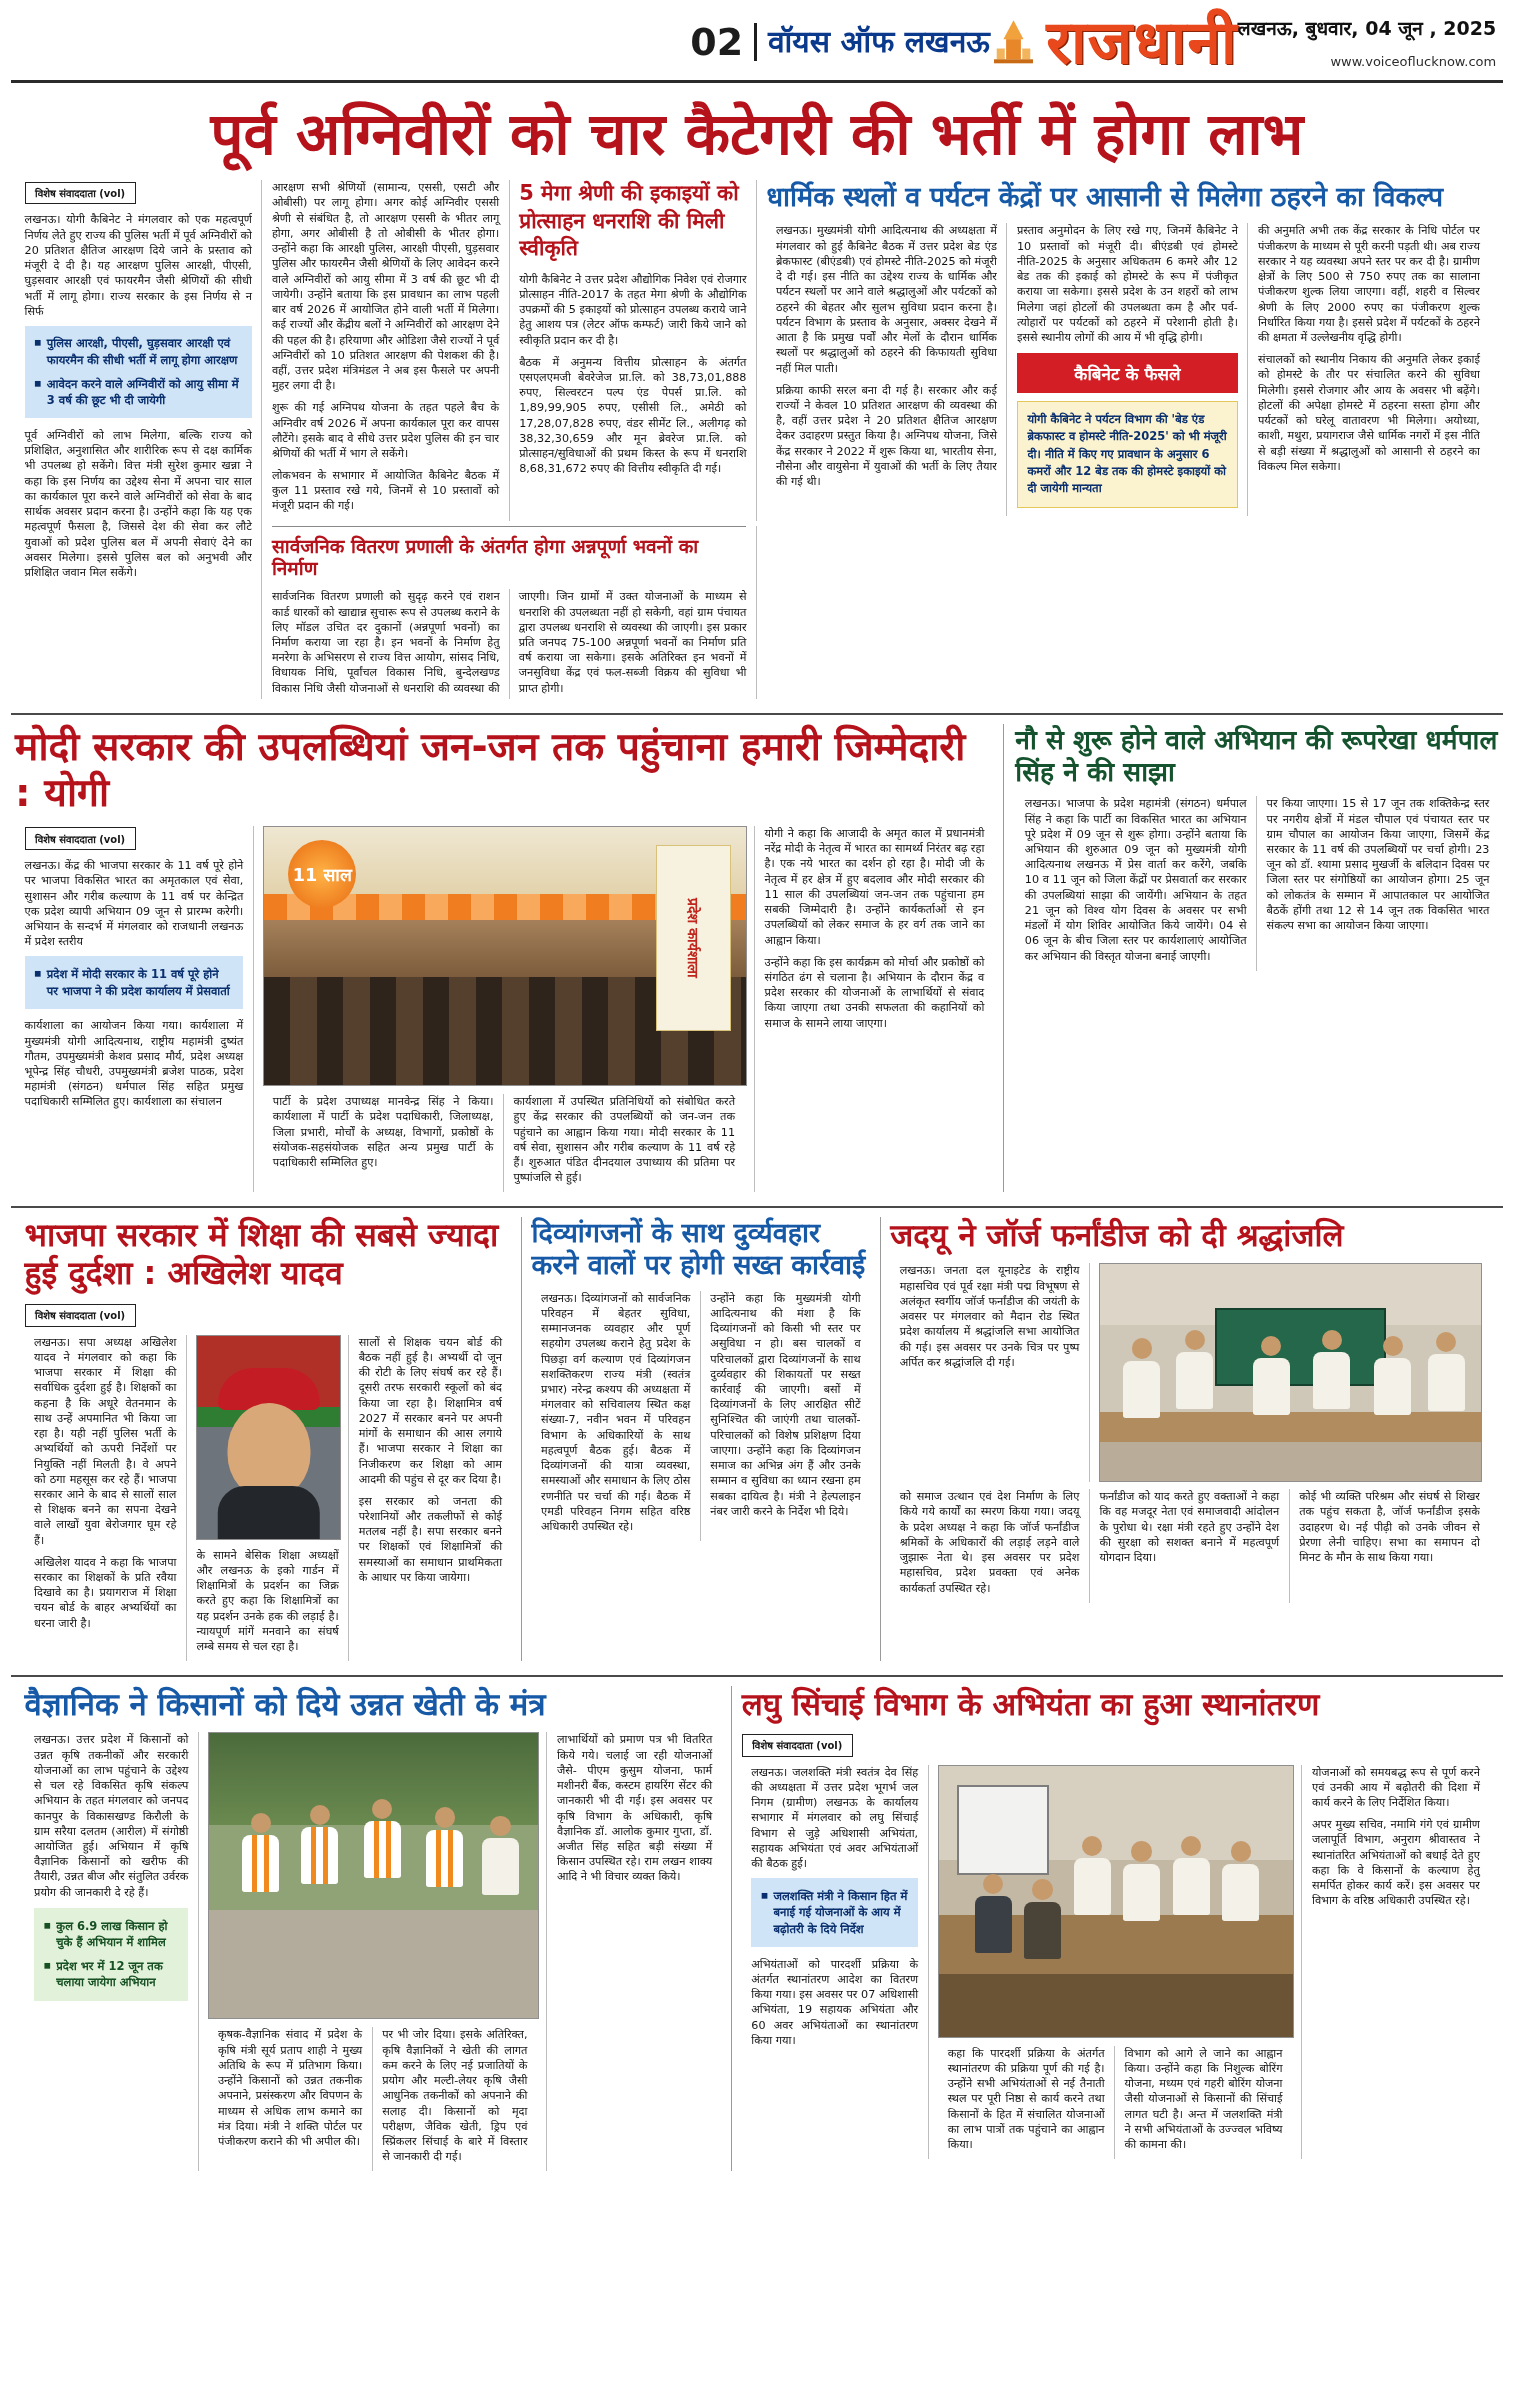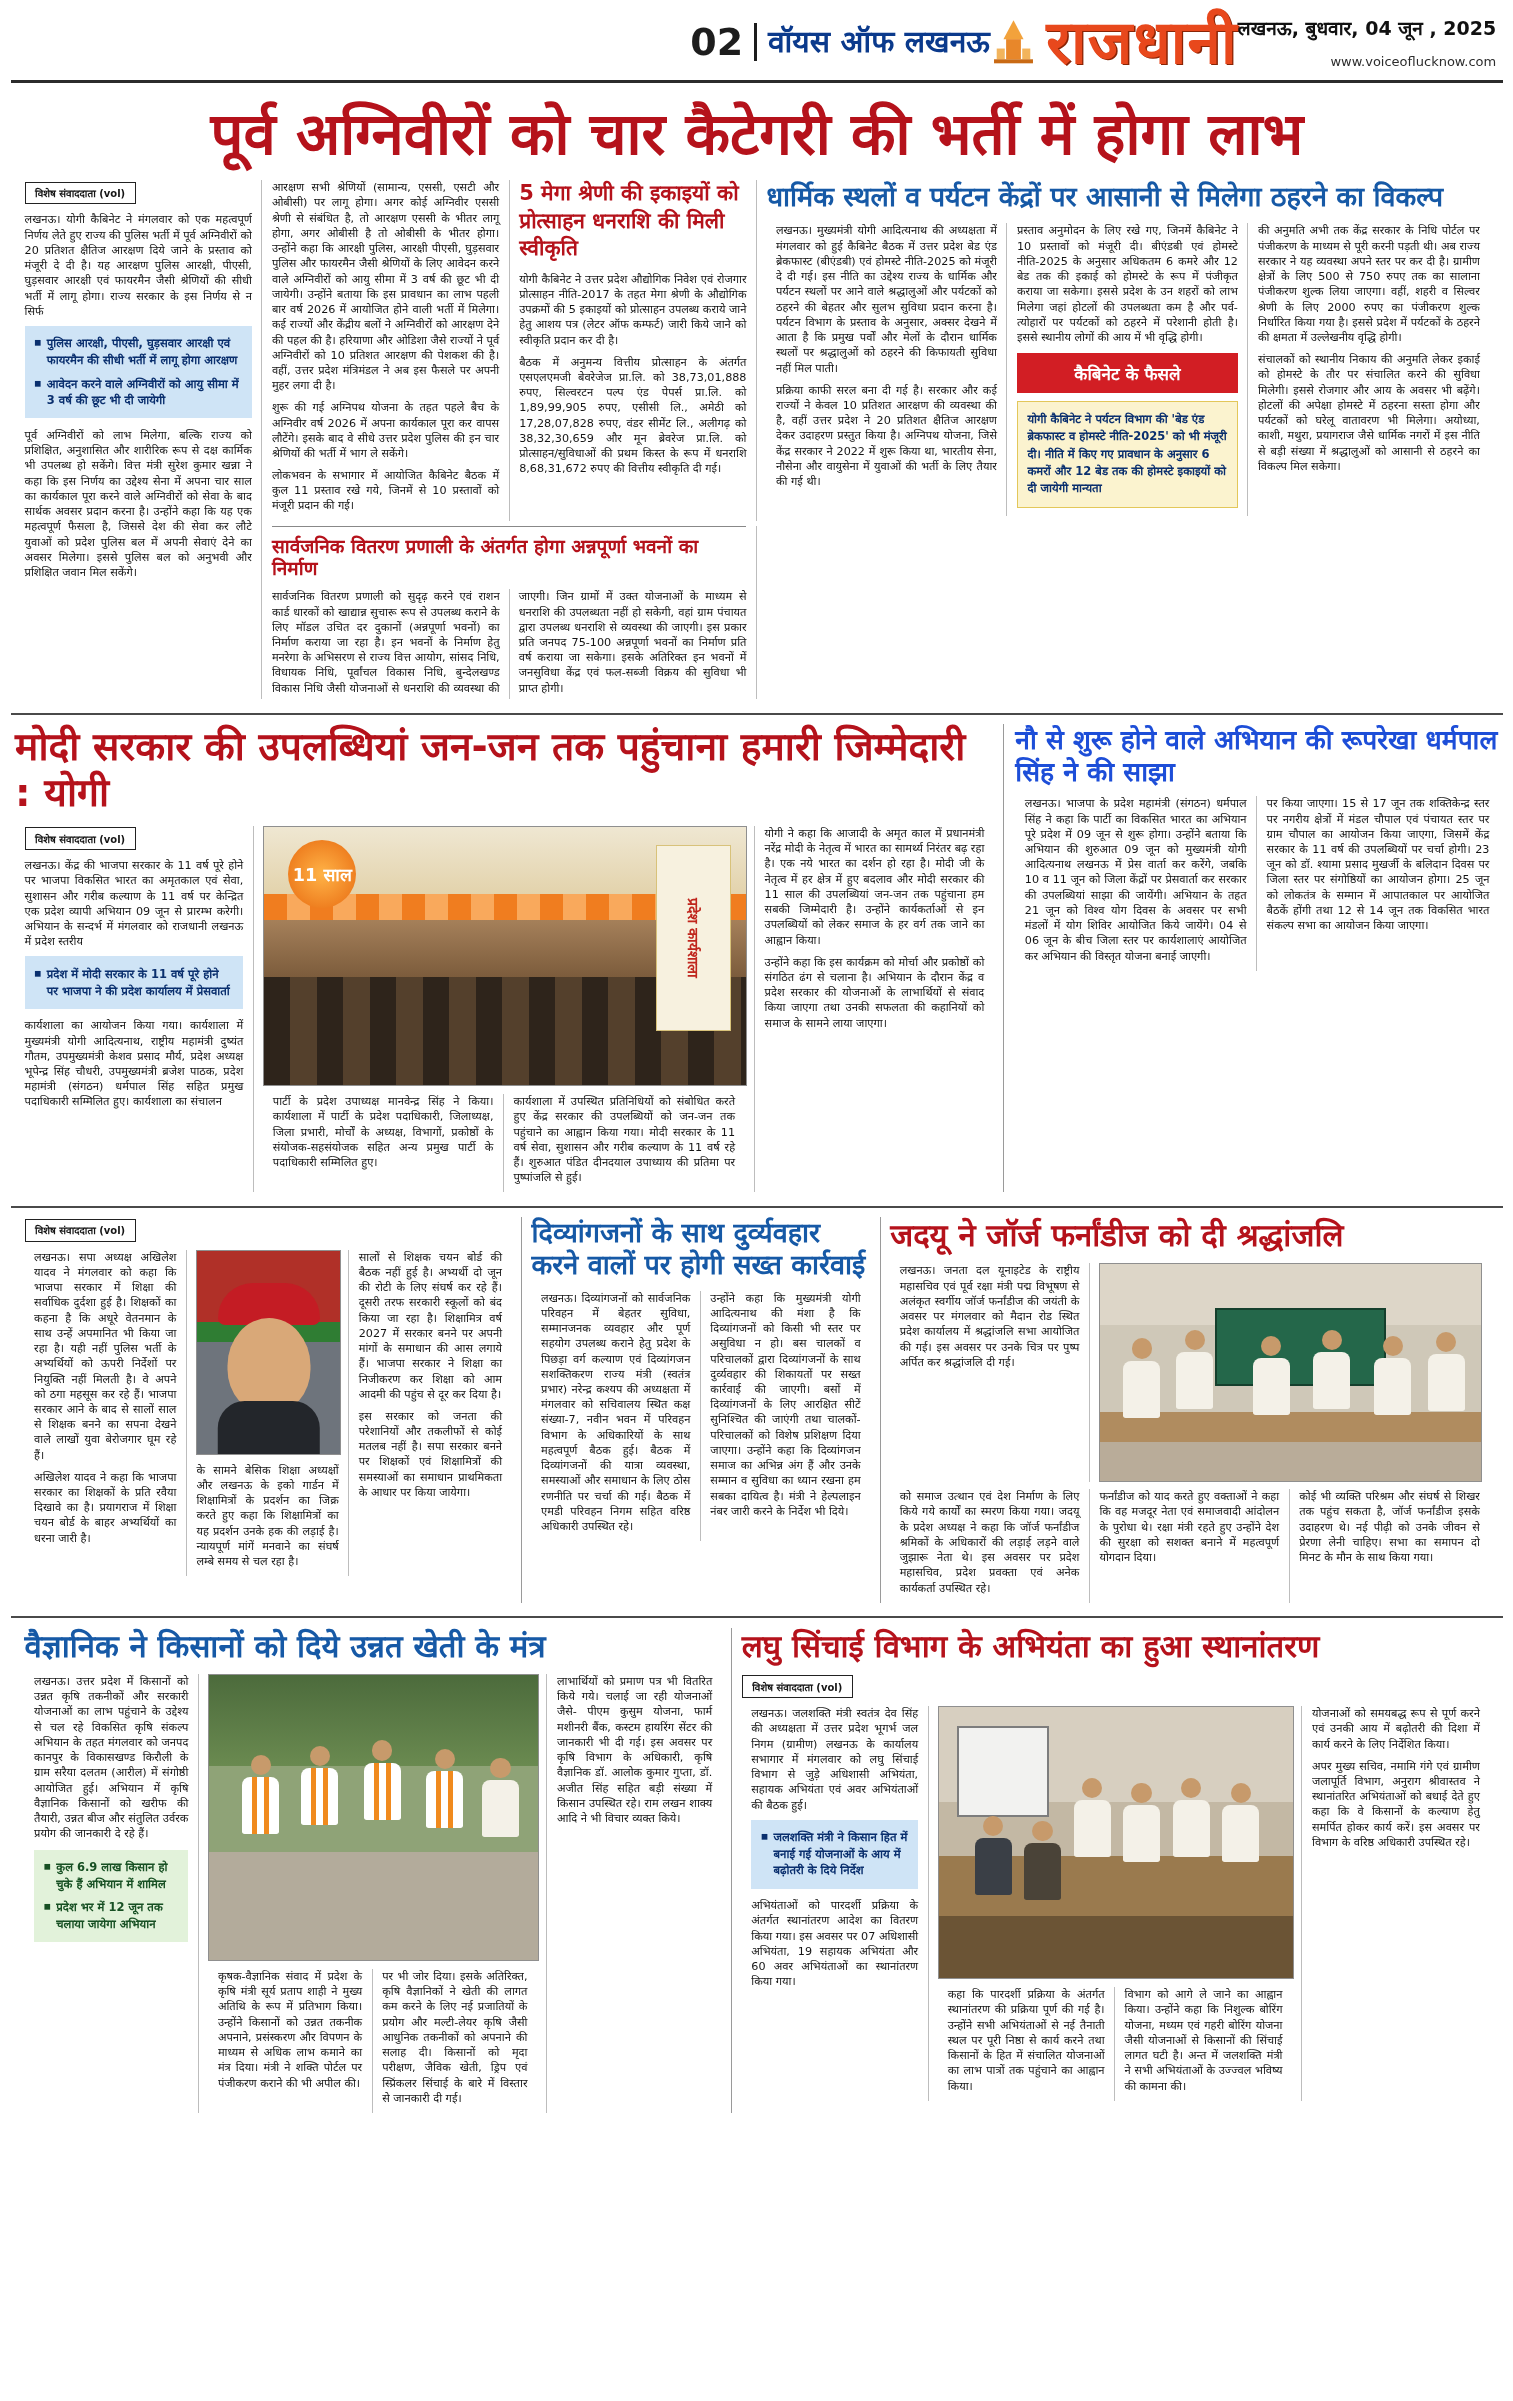--- a/index.html
+++ b/index.html
@@ -20,21 +20,21 @@
 
   
   section.sec{border-bottom:2px solid #4a4a4a;padding:9.5px 4.1px 13.6px;}
   section.sec:last-child{border-bottom:none;}
   .bt{font-size:11.2px;line-height:1.36;text-align:justify;margin:0 0 6.8px;}
   .col{padding:0 9.5px;border-right:0.7px solid #bdbdbd;min-width:0;}
   .col.last,.col:last-child{border-right:none;}
   .byline{display:inline-block;border:1.4px solid #222;padding:3.4px 9.5px;font-weight:bold;font-size:10px;margin:1.4px 0 8.1px;}
   .h-red{color:#b5121b;}
   .h-blue{color:#1659a6;}
-  .h-maroon{color:#1d4ed8;}
+  .h-maroon{color:#14532d;}
   h1,h2,h3{margin:0 0 9.5px;font-weight:800;line-height:1.18;}
   .lead-head{font-size:58px;text-align:center;margin:6.8px 0 12.2px;}
   .box-blue{background:#cfe4f6;padding:9.5px;margin:6.8px 0 9.5px;color:#0a2f6e;font-weight:bold;font-size:11.5px;line-height:1.45;}
   .box-yellow{background:#fbf3cf;border:0.7px solid #e3c75a;padding:9.5px;color:#0a2f6e;font-weight:bold;font-size:11.5px;line-height:1.5;margin:8.1px 0;}
   .box-green{background:#e2f2da;padding:9.5px;color:#175023;font-weight:bold;font-size:11.5px;line-height:1.45;margin:8.1px 0;}
   .bxi{display:flex;gap:5.4px;margin-bottom:6.8px;}
   .bxi:last-child{margin-bottom:0;}
   .blt{flex:0 0 auto;font-size:8.8px;line-height:1.8;}
   .badge-red{display:block;background:#d21e24;color:#fff;font-weight:bold;font-size:17px;text-align:center;padding:8.1px 5.4px;margin:8.1px 0;}
 
@@ -238,20 +238,21 @@
           </div>
         </div>
       </aside>
 
     </div>
   </section>
 
   <section class="sec rowC">
 
     <div class="blockpad">
+      <h2 class="akh-head h-red">भाजपा सरकार में शिक्षा की सबसे ज्यादा हुई दुर्दशा : अखिलेश यादव</h2>
       <div class="byline">विशेष संवाददाता (vol)</div>
       <div class="akh-inner">
         <div class="col">
           <p class="bt">लखनऊ। सपा अध्यक्ष अखिलेश यादव ने मंगलवार को कहा कि भाजपा सरकार में शिक्षा की सर्वाधिक दुर्दशा हुई है। शिक्षकों का कहना है कि अधूरे वेतनमान के साथ उन्हें अपमानित भी किया जा रहा है। यही नहीं पुलिस भर्ती के अभ्यर्थियों को ऊपरी निर्देशों पर नियुक्ति नहीं मिलती है। वे अपने को ठगा महसूस कर रहे हैं। भाजपा सरकार आने के बाद से सालों साल से शिक्षक बनने का सपना देखने वाले लाखों युवा बेरोजगार घूम रहे हैं।</p>
           <p class="bt">अखिलेश यादव ने कहा कि भाजपा सरकार का शिक्षकों के प्रति रवैया दिखावे का है। प्रयागराज में शिक्षा चयन बोर्ड के बाहर अभ्यर्थियों का धरना जारी है।</p>
         </div>
         <div class="col">
           <div class="photo" style="height:203px;">
             <div class="ph-band" style="top:0;height:35%;background:#b03028;"></div>
             <div class="ph-band" style="top:35%;height:10%;background:#2f7d33;"></div>

